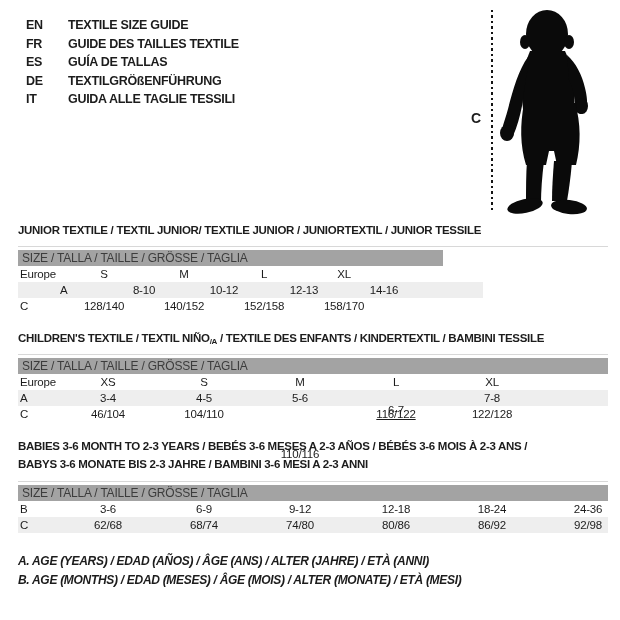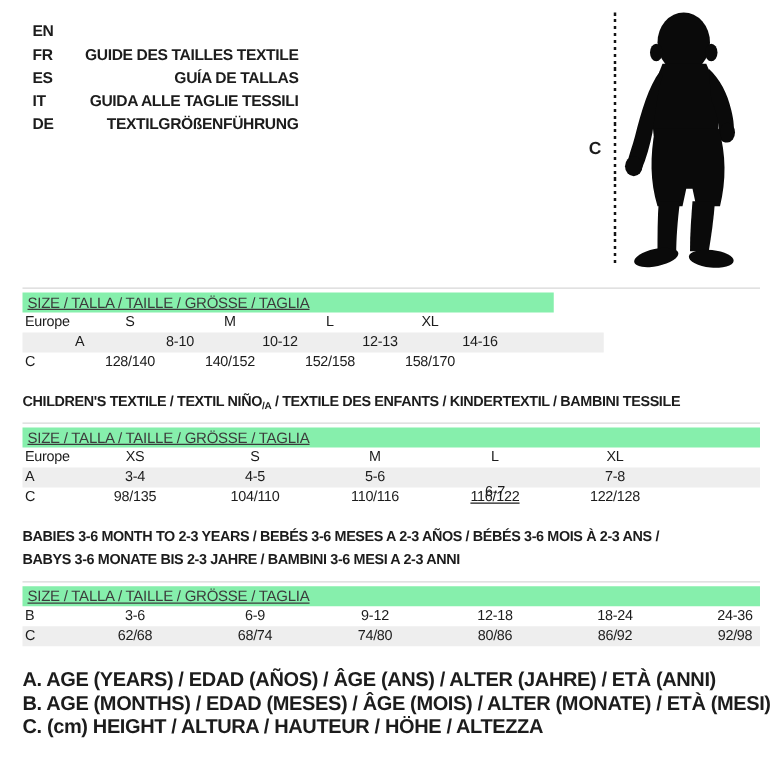--- a/index.html
+++ b/index.html
@@ -3,73 +3,74 @@
 <meta charset="utf-8">
 <style>
   html,body{margin:0;padding:0;background:#ffffff;}
   .page{
     position:relative;width:620px;height:620px;background:#ffffff;overflow:hidden;
     font-family:"Liberation Sans",sans-serif;color:#1c1c1c;
   }
   
   .langs{position:absolute;left:26px;top:16px;}
   .lang-row{display:flex;height:18.5px;align-items:center;
-    font-weight:bold;font-size:12.5px;letter-spacing:-0.3px;justify-content:space-between;}
+    font-weight:bold;font-size:12.5px;letter-spacing:-0.3px;}
   .lang-code{width:42px;flex:none;}
   
   .c-label{position:absolute;left:471px;top:110px;font-weight:bold;font-size:14px;}
   .dotted-line{position:absolute;left:491px;top:10px;width:2px;height:203px;
     background:repeating-linear-gradient(to bottom,#141414 0 2.5px,transparent 2.5px 5.5px);}
   .toddler-svg{position:absolute;left:497px;top:5px;}
   
   .content{position:absolute;left:18px;top:222px;width:592px;}
   .table-section{margin:0;}
   .sec-2{margin-top:16px;}
   .sec-3{margin-top:15px;}
   .table-title{font-weight:bold;font-size:11.5px;letter-spacing:-0.3px;
     height:16px;line-height:16px;white-space:nowrap;}
   .table-title .sub{font-size:8px;vertical-align:-2px;}
   .sec-3 .table-title{height:18px;line-height:18px;}
   .title-rule{height:1px;background:#d8d8d8;margin:8px 0 3px 0;width:590px;}
   .tbl{font-size:11.5px;letter-spacing:-0.2px;}
-  .size-bar{height:16px;line-height:16px;background:#86efac;color:#3c3c3c;
-    padding-left:4px;box-sizing:border-box;font-size:12px;white-space:nowrap;text-decoration:underline;}
+  .size-bar{height:16px;line-height:16px;background:#a3a3a3;color:#3c3c3c;
+    padding-left:4px;box-sizing:border-box;font-size:12px;white-space:nowrap;}
   .trow{height:16px;line-height:16px;white-space:nowrap;}
   .trow.stripe{background:#eeeeee;}
   .rlabel{display:inline-block;vertical-align:top;padding-left:2px;box-sizing:border-box;}
   .cell{display:inline-block;vertical-align:top;text-align:center;}
   
   .footnotes{margin-top:19px;}
-  .footnote{height:18.5px;line-height:18.5px;font-weight:bold;font-size:16px;
-    letter-spacing:-0.3px;white-space:nowrap;}
+  .footnote{height:18.5px;line-height:18.5px;font-weight:bold;font-size:12px;
+    letter-spacing:-0.3px;white-space:nowrap;font-style:italic;}
 </style>
 </head>
 <body>
 
 <div class="page">
 
   <div class="langs">
     <div class="lang-row">
       <span class="lang-code">EN</span>
+      <span class="lang-label">TEXTILE SIZE GUIDE</span>
     </div>
     <div class="lang-row">
       <span class="lang-code">FR</span>
       <span class="lang-label">GUIDE DES TAILLES TEXTILE</span>
     </div>
     <div class="lang-row">
       <span class="lang-code">ES</span>
       <span class="lang-label">GUÍA DE TALLAS</span>
     </div>
     <div class="lang-row">
+      <span class="lang-code">DE</span>
+      <span class="lang-label">TEXTILGRÖßENFÜHRUNG</span>
+    </div>
+    <div class="lang-row">
       <span class="lang-code">IT</span>
       <span class="lang-label">GUIDA ALLE TAGLIE TESSILI</span>
-    </div>
-    <div class="lang-row">
-      <span class="lang-code">DE</span>
-      <span class="lang-label">TEXTILGRÖßENFÜHRUNG</span>
     </div>
   </div>
 
   <span class="c-label">C</span>
   <div class="dotted-line"></div>
   <svg class="toddler-svg" width="114" height="210" viewBox="0 0 114 210" aria-hidden="true">
     <g fill="#0a0a0a">
 
       <ellipse cx="50" cy="29" rx="21" ry="24"></ellipse>
 
@@ -91,50 +92,50 @@
       <path d="M57 156 L75 156 C74 170 72 184 70 196 L55 196 C55 182 56 169 57 156 Z"></path>
 
       <ellipse cx="28" cy="201" rx="18" ry="7" transform="rotate(-12 28 201)"></ellipse>
       <ellipse cx="72" cy="202" rx="18" ry="7" transform="rotate(6 72 202)"></ellipse>
     </g>
   </svg>
 
   <div class="content">
     <div id="tables-root">
         <div class="table-section sec-1">
+          <div class="table-title"><span>JUNIOR TEXTILE / TEXTIL JUNIOR/ TEXTILE JUNIOR / JUNIORTEXTIL / JUNIOR TESSILE</span></div>
           <div class="title-rule"></div>
           <div class="tbl" style="width: 425px;">
             <div class="size-bar" style="width: 425px;">SIZE / TALLA / TAILLE / GRÖSSE / TAGLIA</div>
             <div class="trow" style="width: 425px;"><span class="rlabel" style="width: 46px;">Europe</span><span class="cell" style="width: 80px;">S</span><span class="cell" style="width: 80px;">M</span><span class="cell" style="width: 80px;">L</span><span class="cell" style="width: 80px;">XL</span></div>
             <div class="trow stripe" style="width: 425px; padding-left: 40px;"><span class="rlabel" style="width: 46px;">A</span><span class="cell" style="width: 80px;">8-10</span><span class="cell" style="width: 80px;">10-12</span><span class="cell" style="width: 80px;">12-13</span><span class="cell" style="width: 80px;">14-16</span></div>
             <div class="trow" style="width: 425px;"><span class="rlabel" style="width: 46px;">C</span><span class="cell" style="width: 80px;">128/140</span><span class="cell" style="width: 80px;">140/152</span><span class="cell" style="width: 80px;">152/158</span><span class="cell" style="width: 80px;">158/170</span></div>
           </div>
         </div>
         <div class="table-section sec-2">
           <div class="table-title"><span>CHILDREN'S TEXTILE / TEXTIL NIÑO</span><span class="sub">/A</span><span> / TEXTILE DES ENFANTS / KINDERTEXTIL / BAMBINI TESSILE</span></div>
           <div class="title-rule"></div>
           <div class="tbl" style="width: 590px;">
             <div class="size-bar" style="width: 590px;">SIZE / TALLA / TAILLE / GRÖSSE / TAGLIA</div>
             <div class="trow" style="width: 590px;"><span class="rlabel" style="width: 42px;">Europe</span><span class="cell" style="width: 96px;">XS</span><span class="cell" style="width: 96px;">S</span><span class="cell" style="width: 96px;">M</span><span class="cell" style="width: 96px;">L</span><span class="cell" style="width: 96px;">XL</span></div>
             <div class="trow stripe" style="width: 590px;"><span class="rlabel" style="width: 42px;">A</span><span class="cell" style="width: 96px;">3-4</span><span class="cell" style="width: 96px;">4-5</span><span class="cell" style="width: 96px;">5-6</span><span class="cell" style="width: 96px; margin-top: 12px;">6-7</span><span class="cell" style="width: 96px;">7-8</span></div>
-            <div class="trow" style="width: 590px;"><span class="rlabel" style="width: 42px;">C</span><span class="cell" style="width: 96px;">98/135</span><span class="cell" style="width: 96px; text-align: center;">104/110</span><span class="cell" style="width: 96px;">110/116</span><span class="cell" style="width: 96px; text-decoration: underline;">116/122</span><span class="cell" style="width: 96px;">122/128</span></div>
+            <div class="trow" style="width: 590px;"><span class="rlabel" style="width: 42px;">C</span><span class="cell" style="width: 96px;">46/104</span><span class="cell" style="width: 96px; text-align: center;">104/110</span><span class="cell" style="width: 96px; margin-top: 40px;">110/116</span><span class="cell" style="width: 96px; text-decoration: underline;">116/122</span><span class="cell" style="width: 96px;">122/128</span></div>
           </div>
         </div>
         <div class="table-section sec-3">
           <div class="table-title"><span>BABIES 3-6 MONTH TO 2-3 YEARS / BEBÉS 3-6 MESES A 2-3 AÑOS / BÉBÉS 3-6 MOIS À 2-3 ANS /</span></div>
           <div class="table-title"><span>BABYS 3-6 MONATE BIS 2-3 JAHRE / BAMBINI 3-6 MESI A 2-3 ANNI</span></div>
           <div class="title-rule"></div>
           <div class="tbl" style="width: 590px;">
             <div class="size-bar" style="width: 590px;">SIZE / TALLA / TAILLE / GRÖSSE / TAGLIA</div>
             <div class="trow" style="width: 590px;"><span class="rlabel" style="width: 42px;">B</span><span class="cell" style="width: 96px;">3-6</span><span class="cell" style="width: 96px;">6-9</span><span class="cell" style="width: 96px;">9-12</span><span class="cell" style="width: 96px;">12-18</span><span class="cell" style="width: 96px;">18-24</span><span class="cell" style="width: 96px;">24-36</span></div>
             <div class="trow stripe" style="width: 590px;"><span class="rlabel" style="width: 42px;">C</span><span class="cell" style="width: 96px;">62/68</span><span class="cell" style="width: 96px;">68/74</span><span class="cell" style="width: 96px;">74/80</span><span class="cell" style="width: 96px;">80/86</span><span class="cell" style="width: 96px;">86/92</span><span class="cell" style="width: 96px;">92/98</span></div>
           </div>
         </div>
       </div>
 
     <div class="footnotes">
       <div class="footnote">A. AGE (YEARS) / EDAD (AÑOS) / ÂGE (ANS) / ALTER (JAHRE) / ETÀ (ANNI)</div>
       <div class="footnote">B. AGE (MONTHS) / EDAD (MESES) / ÂGE (MOIS) / ALTER (MONATE) / ETÀ (MESI)</div>
-      <div class="footnote">C. (cm) HEIGHT / ALTURA / HAUTEUR / HÖHE / ALTEZZA</div>
     </div>
   </div>
 
 </div>
 
 </body></html>

